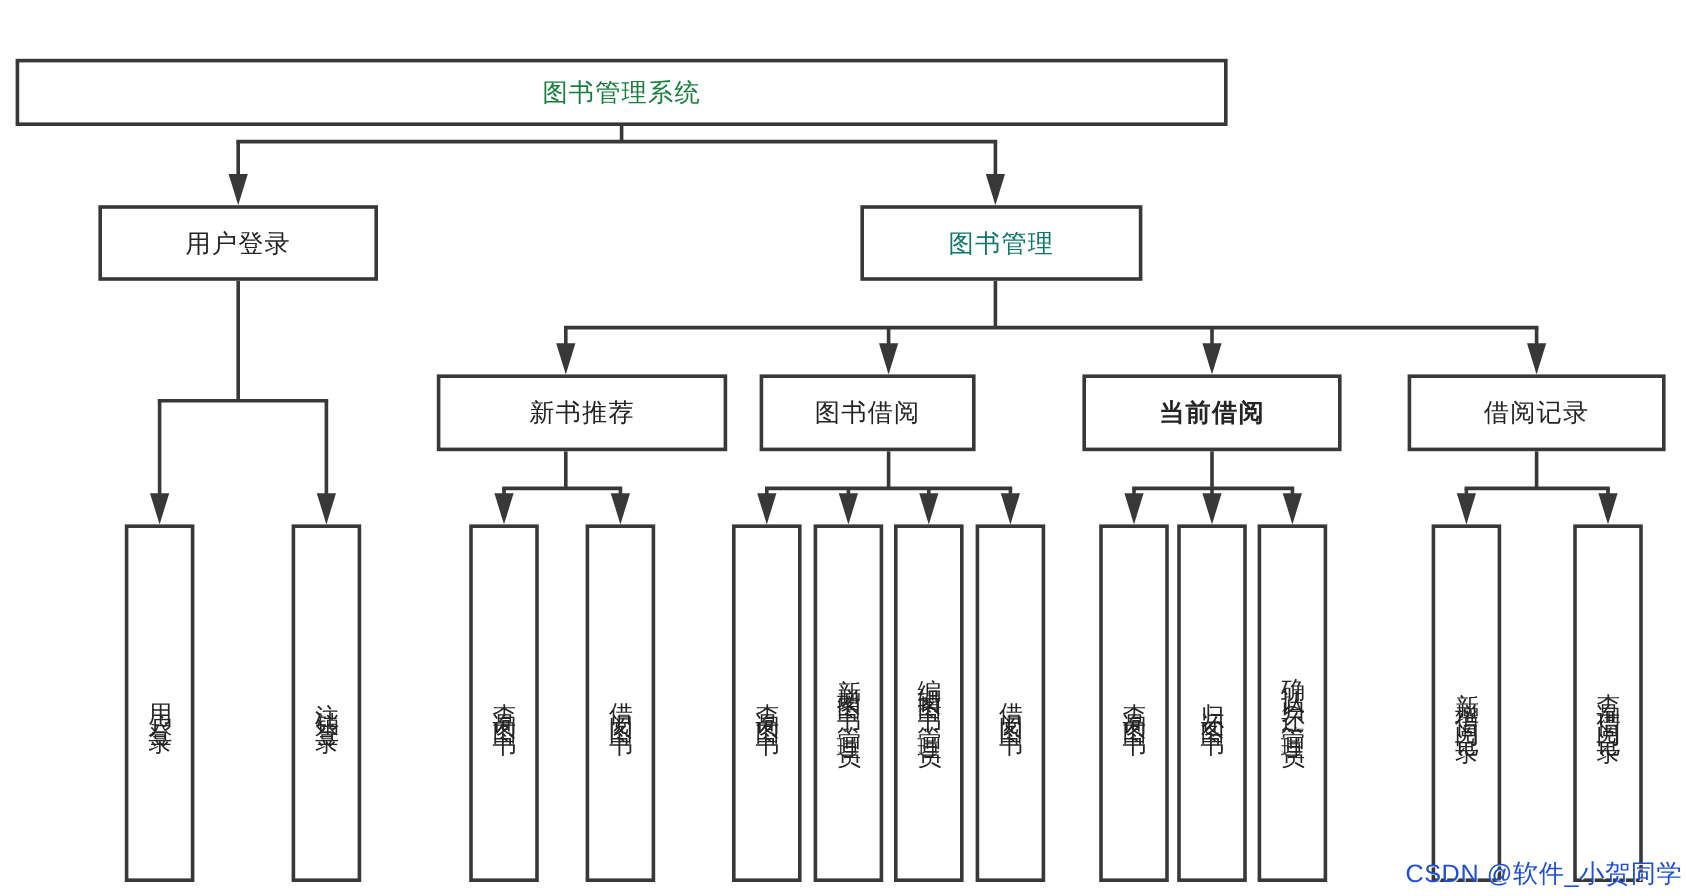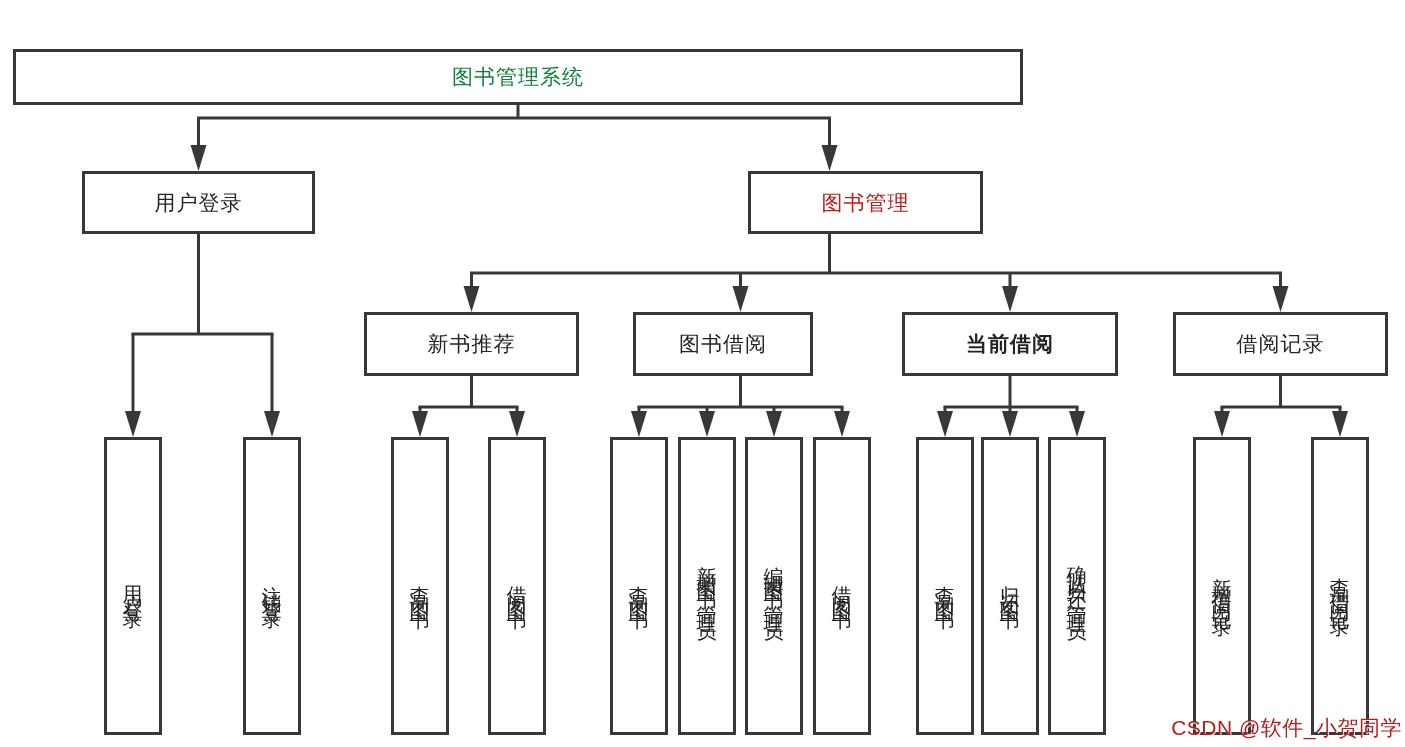--- a/index.html
+++ b/index.html
@@ -100,31 +100,31 @@
       <polygon points="1002,411 1018,411 1010,437" fill="#383838"></polygon>
       <line x1="1077" y1="407" x2="1077" y2="413" stroke="#383838" stroke-width="3"></line>
       <polygon points="1069,411 1085,411 1077,437" fill="#383838"></polygon>
       <line x1="1280.5" y1="376" x2="1280.5" y2="407" stroke="#383838" stroke-width="3"></line>
       <line x1="1220.5" y1="407" x2="1341.5" y2="407" stroke="#383838" stroke-width="3"></line>
       <line x1="1222" y1="407" x2="1222" y2="413" stroke="#383838" stroke-width="3"></line>
       <polygon points="1214,411 1230,411 1222,437" fill="#383838"></polygon>
       <line x1="1340" y1="407" x2="1340" y2="413" stroke="#383838" stroke-width="3"></line>
       <polygon points="1332,411 1348,411 1340,437" fill="#383838"></polygon>
     </svg>
-  <div id="watermark" style="color: #b91c1c;">CSDN @软件_小贺同学</div>
+  <div id="watermark" style="color: #1d4ed8;">CSDN @软件_小贺同学</div>
 <div class="node" style="left: 13px; top: 13px; width: 1010px; height: 56px; border-color: rgb(56, 56, 56); color: #15803d; margin-top: 36px;">
       <span>图书管理系统</span>
     </div>
     <div class="node" style="left: 82px; top: 171px; width: 233px; height: 63px; border-color: rgb(56, 56, 56); color: rgb(36, 36, 36);">
       <span>用户登录</span>
     </div>
-    <div class="node" style="left: 748px; top: 171px; width: 235px; height: 63px; border-color: rgb(56, 56, 56); color: #b91c1c;">
+    <div class="node" style="left: 717px; top: 171px; width: 235px; height: 63px; border-color: rgb(56, 56, 56); color: #0f766e;">
       <span>图书管理</span>
     </div>
-    <div class="node" style="left: 364px; top: 312px; width: 215px; height: 64px; border-color: rgb(56, 56, 56); color: rgb(36, 36, 36);">
+    <div class="node" style="left: 364px; top: 312px; width: 242px; height: 64px; border-color: rgb(56, 56, 56); color: rgb(36, 36, 36);">
       <span>新书推荐</span>
     </div>
     <div class="node" style="left: 633px; top: 312px; width: 180px; height: 64px; border-color: rgb(56, 56, 56); color: rgb(36, 36, 36);">
       <span>图书借阅</span>
     </div>
     <div class="node" style="left: 902px; top: 312px; width: 216px; height: 64px; border-color: rgb(56, 56, 56); color: rgb(36, 36, 36); font-weight: bold;">
       <span>当前借阅</span>
     </div>
     <div class="node" style="left: 1173px; top: 312px; width: 215px; height: 64px; border-color: rgb(56, 56, 56); color: rgb(36, 36, 36);">
       <span>借阅记录</span>

